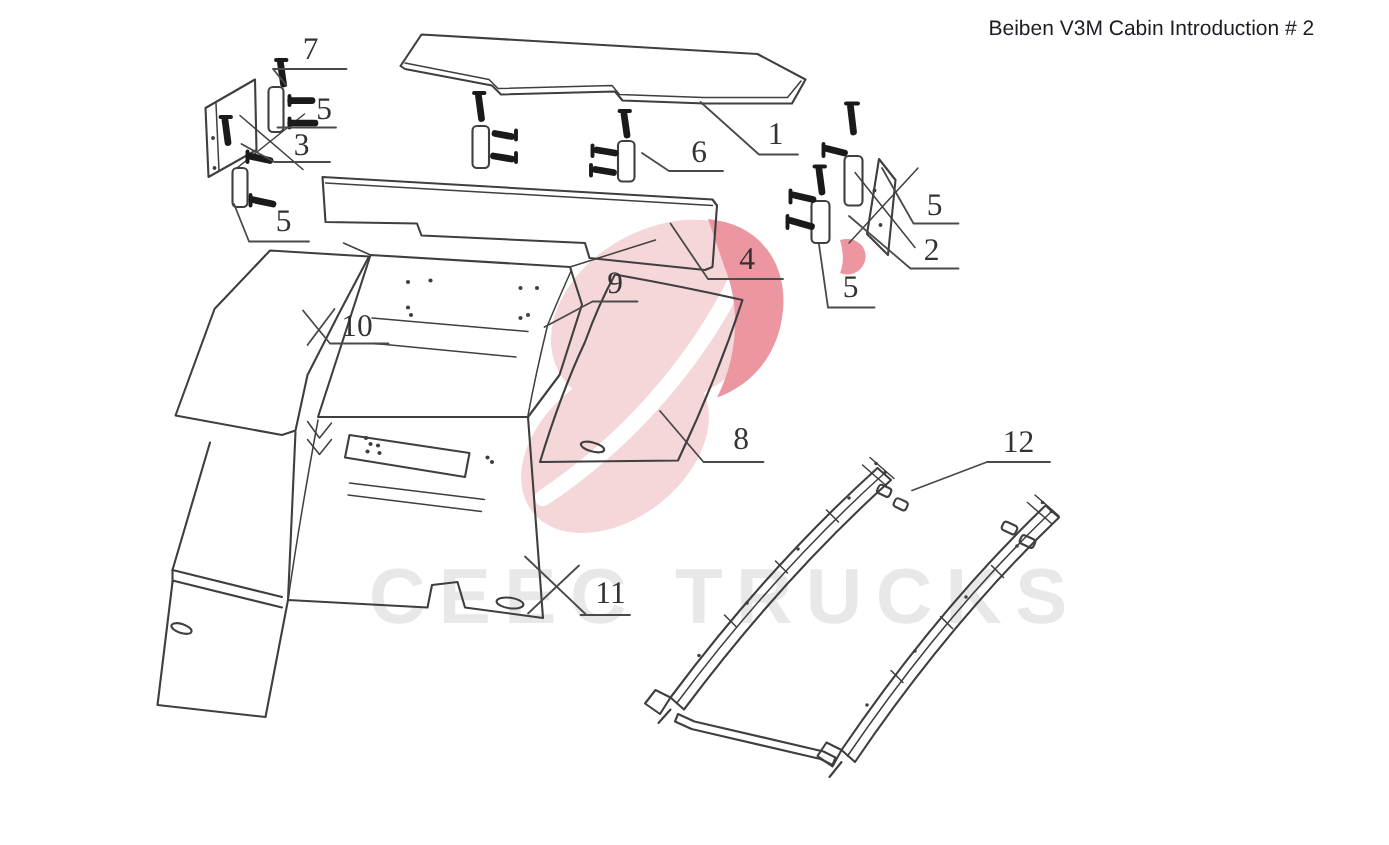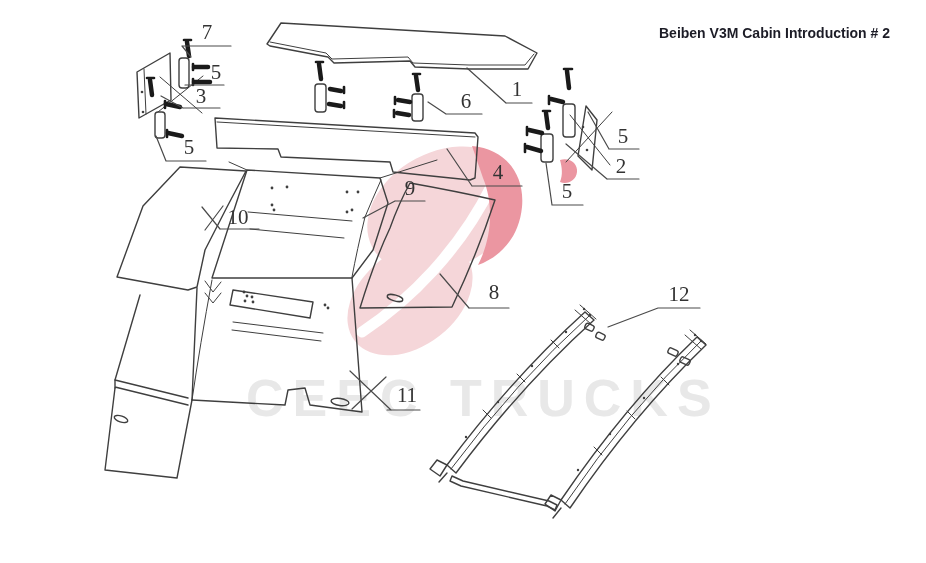--- a/index.html
+++ b/index.html
@@ -1,20 +1,20 @@
 <!DOCTYPE html>
 <html><head>
 <meta charset="utf-8">
 <style>
   html,body{margin:0;padding:0;background:#fff;}
   .stage{position:relative;width:926px;height:563px;background:#ffffff;overflow:hidden;
          font-family:"Liberation Sans",sans-serif;}
   .wm-text{position:absolute;left:246px;top:368px;font-size:52px;font-weight:bold;
            letter-spacing:9px;color:#e8e8e8;white-space:nowrap;user-select:none;}
-  .page-title{position:absolute;left:659px;top:25px;font-size:14px;color:#1c1c26;white-space:nowrap;font-weight:bold;}
+  .page-title{position:absolute;left:659px;top:10px;font-size:14px;color:#1c1c26;white-space:nowrap;}
   svg.diagram{position:absolute;left:0;top:0;}
   .ln{stroke:#3f3f3f;fill:none;stroke-width:1.4;stroke-linejoin:round;stroke-linecap:round;}
   .thin{stroke:#3f3f3f;fill:none;stroke-width:1;stroke-linejoin:round;stroke-linecap:round;}
   .bolt{stroke:#1a1a1a;stroke-width:4.5;stroke-linecap:round;fill:none;}
   .bolt-head{stroke:#1a1a1a;stroke-width:2.6;stroke-linecap:round;fill:none;}
   .dot{fill:#3f3f3f;stroke:none;}
   .leader{stroke:#4a4a4a;fill:none;stroke-width:1.2;stroke-linecap:round;}
   .part-num{font-family:"Liberation Serif","DejaVu Serif",serif;font-size:21px;fill:#333333;}
 </style>
 </head>

